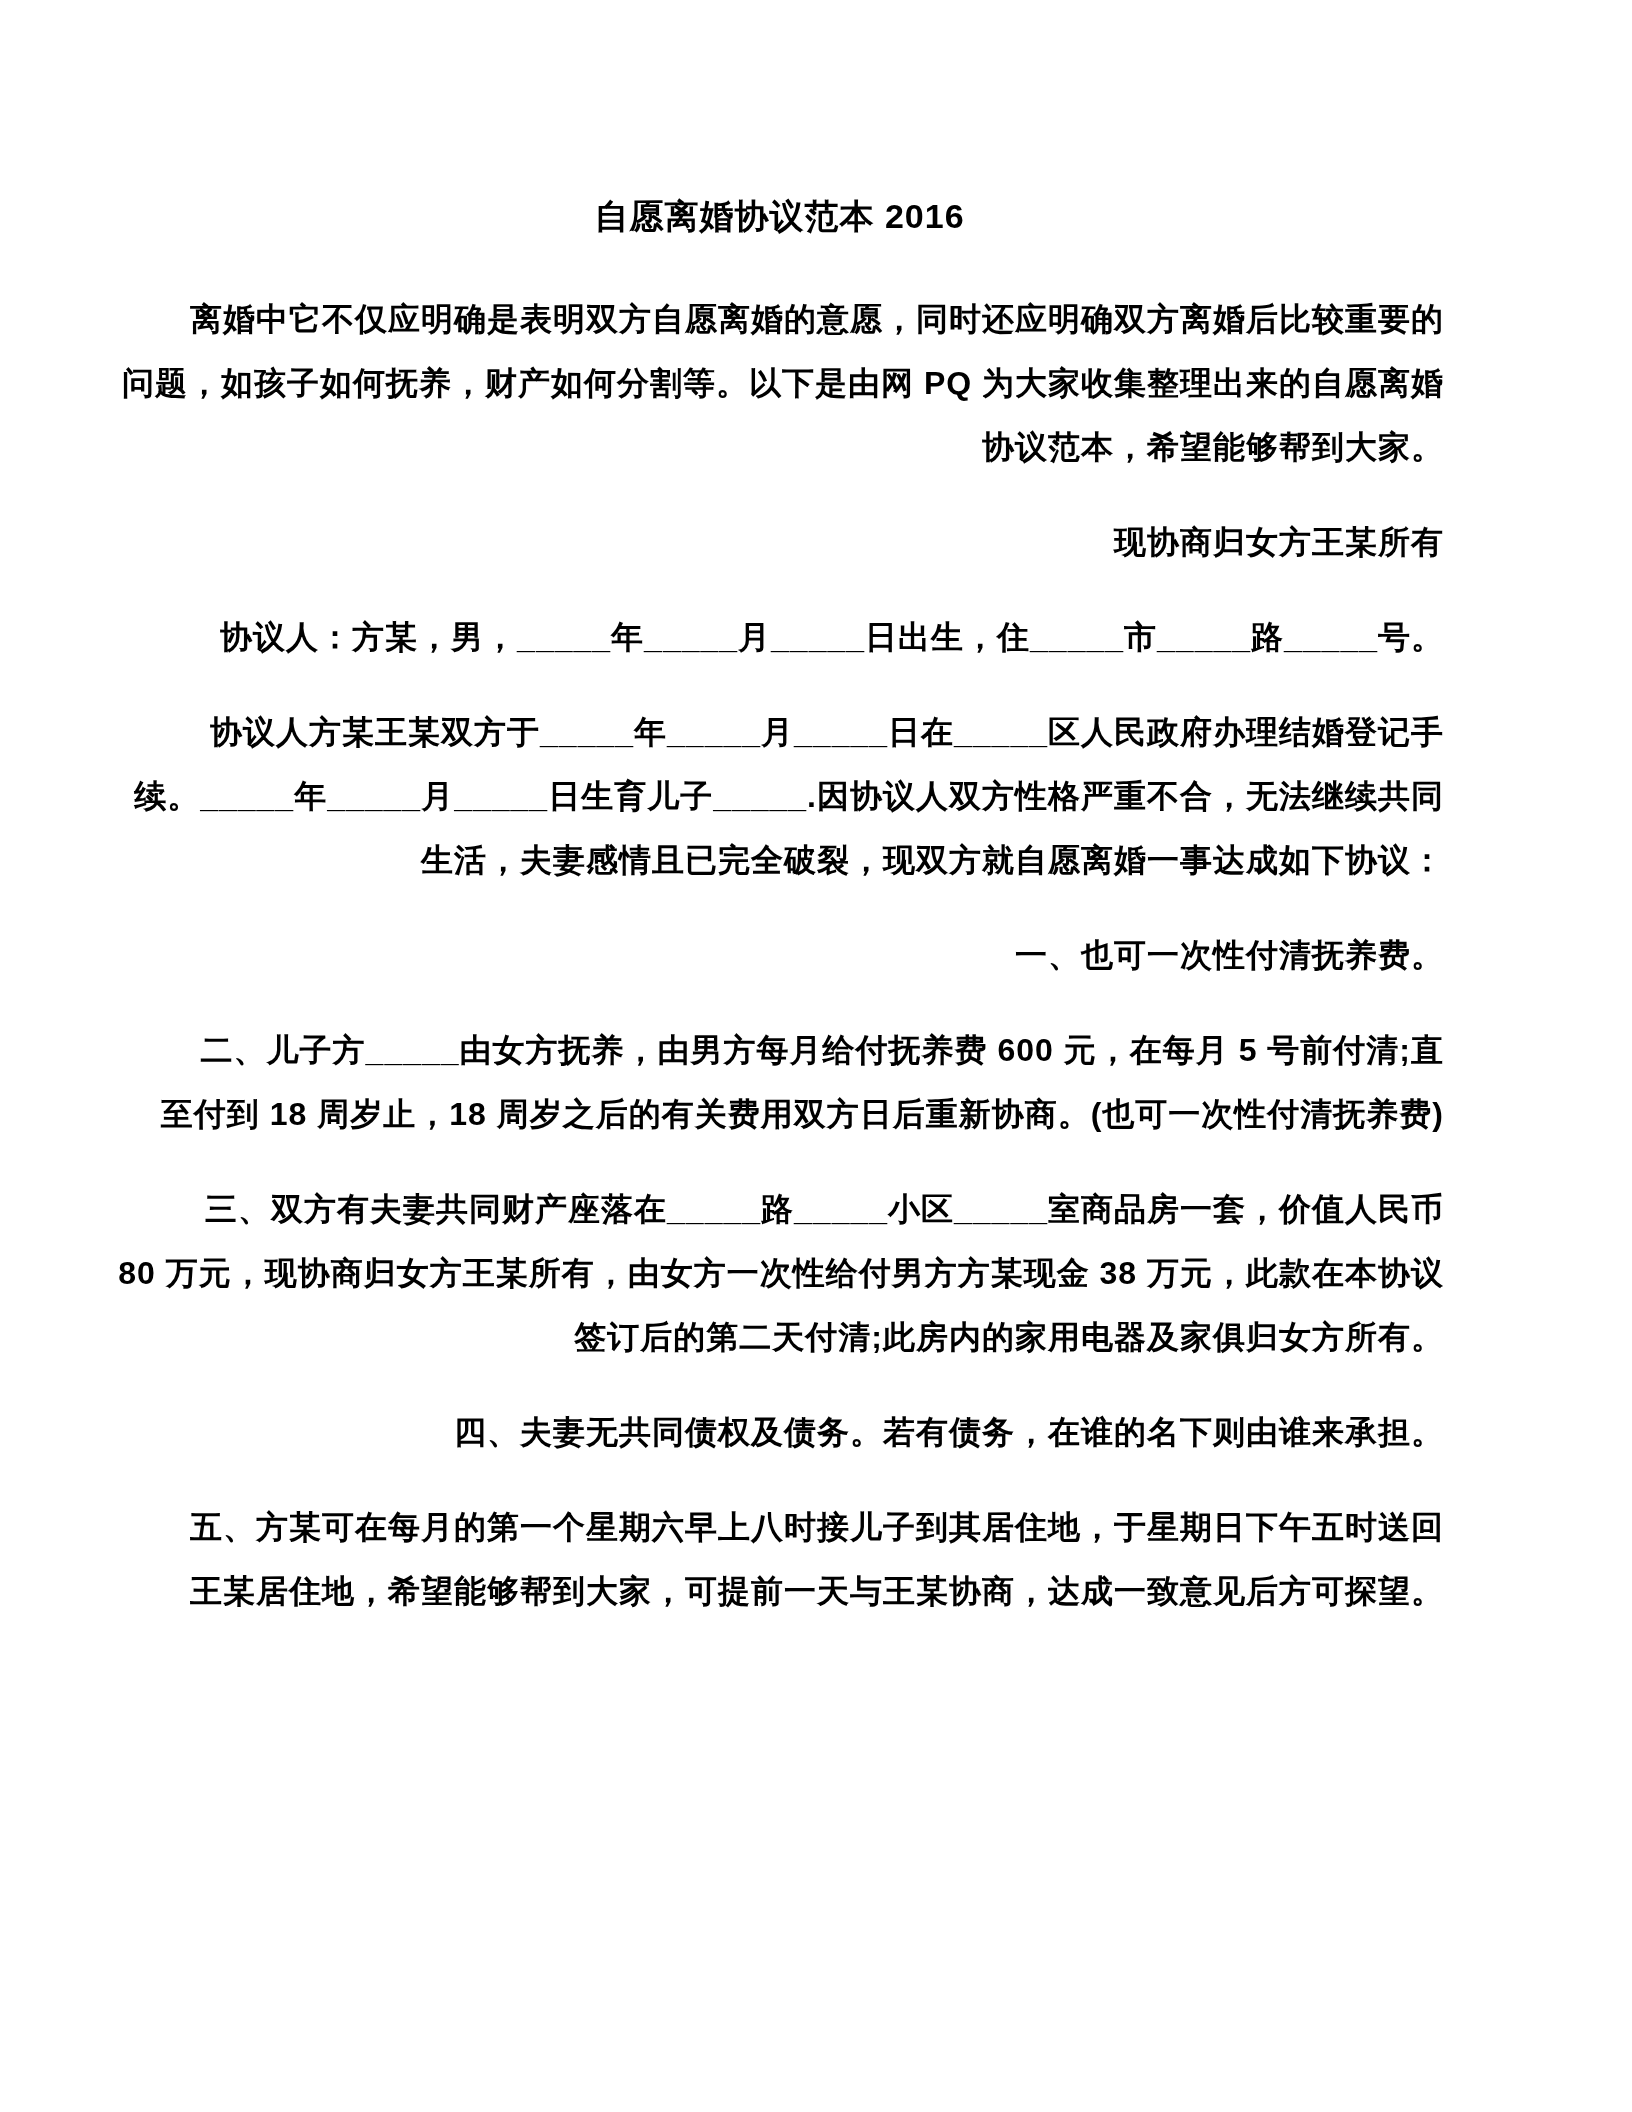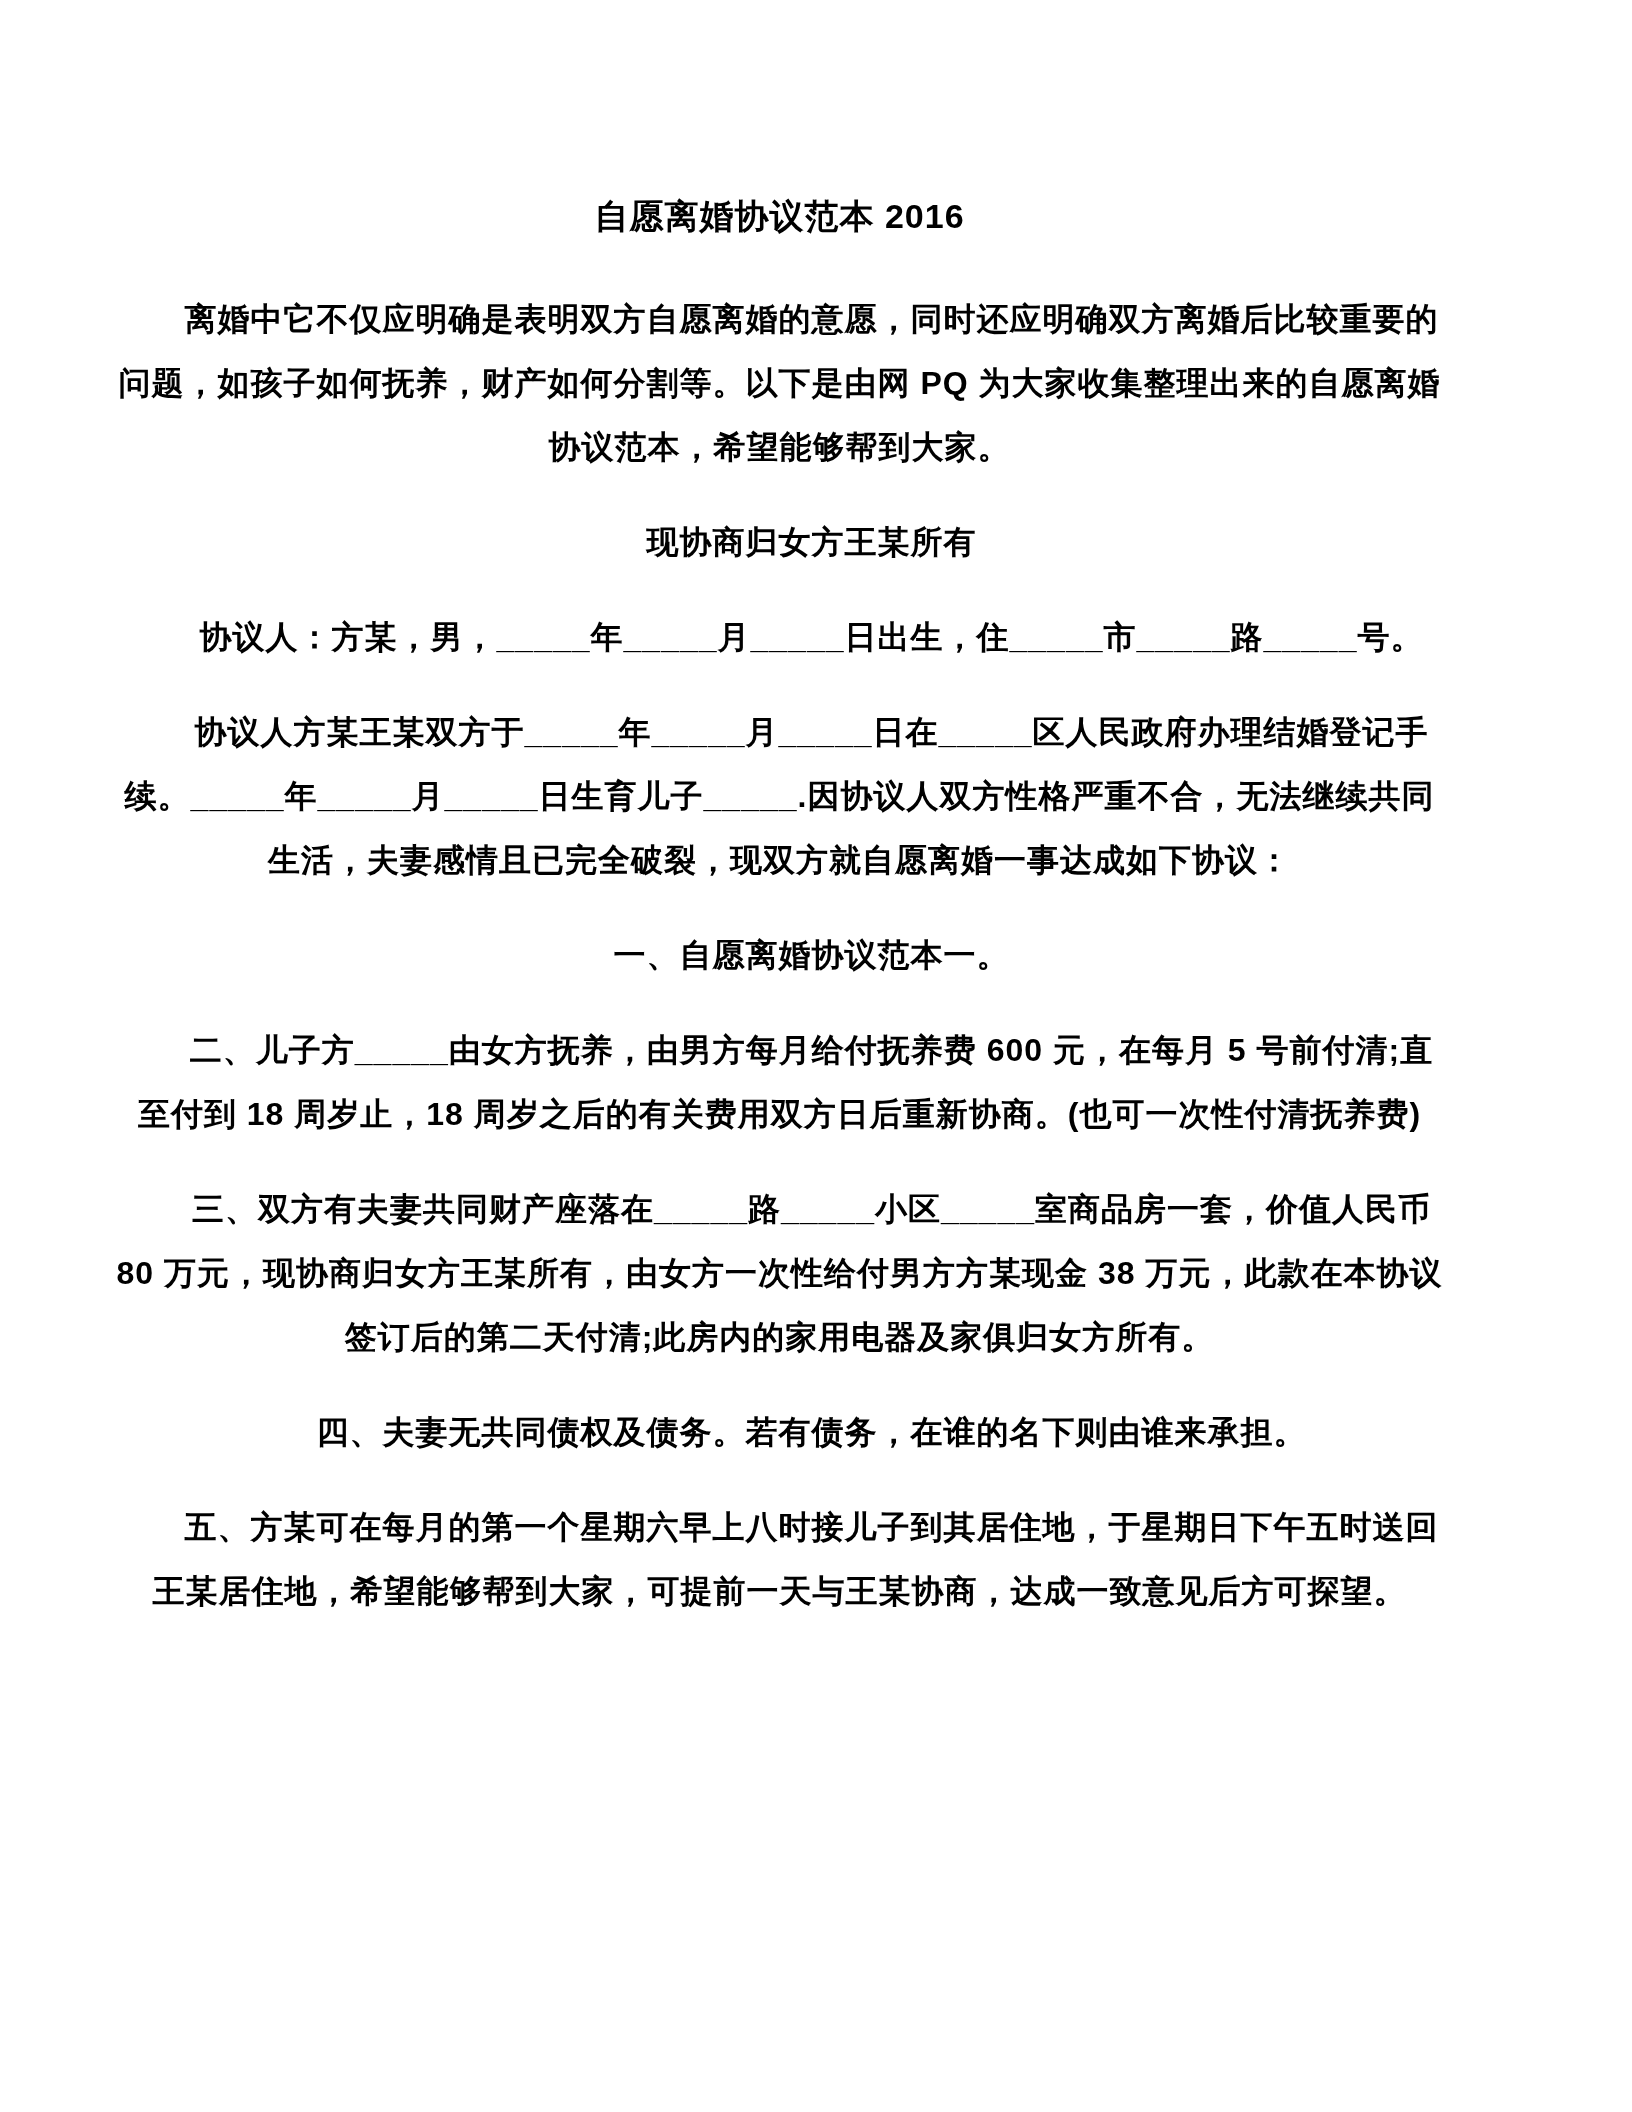--- a/index.html
+++ b/index.html
@@ -25,33 +25,33 @@
     text-align: center;
     margin: 0 0 51px 0;
     font-weight: bold;
     letter-spacing: 1px;
   }
   .para {
     font-size: 32px;
     line-height: 64px;
     margin: 0 0 31px 0;
     text-indent: 64px;
-    text-align: center;
+    text-align: right;
     letter-spacing: 1px;
     word-break: break-all;
   }
 </style>
 </head>
 <body>
 
 <div class="page">
   <h1 class="doc-title">自愿离婚协议范本 2016</h1>
 
   <p class="para">离婚中它不仅应明确是表明双方自愿离婚的意愿，同时还应明确双方离婚后比较重要的问题，如孩子如何抚养，财产如何分割等。以下是由网 PQ 为大家收集整理出来的自愿离婚协议范本，希望能够帮到大家。</p>
   <p class="para">现协商归女方王某所有</p>
   <p class="para">协议人：方某，男，_____年_____月_____日出生，住_____市_____路_____号。</p>
   <p class="para">协议人方某王某双方于_____年_____月_____日在_____区人民政府办理结婚登记手续。_____年_____月_____日生育儿子_____.因协议人双方性格严重不合，无法继续共同生活，夫妻感情且已完全破裂，现双方就自愿离婚一事达成如下协议：</p>
-  <p class="para">一、自愿离婚协议范本一。</p>
+  <p class="para">一、也可一次性付清抚养费。</p>
   <p class="para">二、儿子方_____由女方抚养，由男方每月给付抚养费 600 元，在每月 5 号前付清;直至付到 18 周岁止，18 周岁之后的有关费用双方日后重新协商。(也可一次性付清抚养费)</p>
   <p class="para">三、双方有夫妻共同财产座落在_____路_____小区_____室商品房一套，价值人民币 80 万元，现协商归女方王某所有，由女方一次性给付男方方某现金 38 万元，此款在本协议签订后的第二天付清;此房内的家用电器及家俱归女方所有。</p>
   <p class="para">四、夫妻无共同债权及债务。若有债务，在谁的名下则由谁来承担。</p>
   <p class="para">五、方某可在每月的第一个星期六早上八时接儿子到其居住地，于星期日下午五时送回王某居住地，希望能够帮到大家，可提前一天与王某协商，达成一致意见后方可探望。</p>
 </div>
 
 </body></html>

